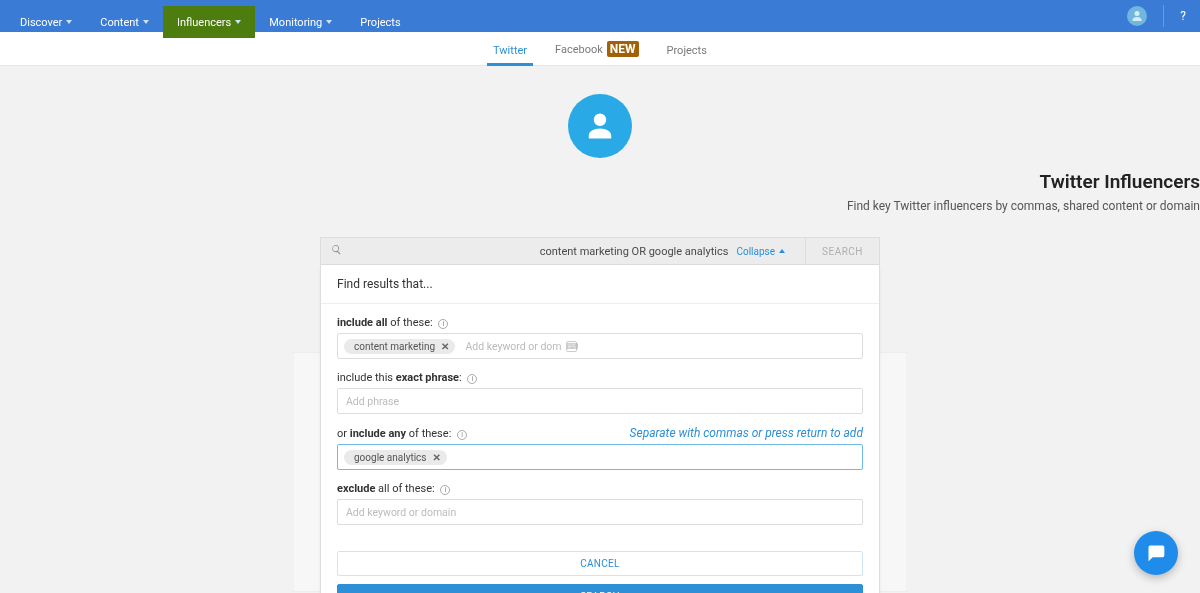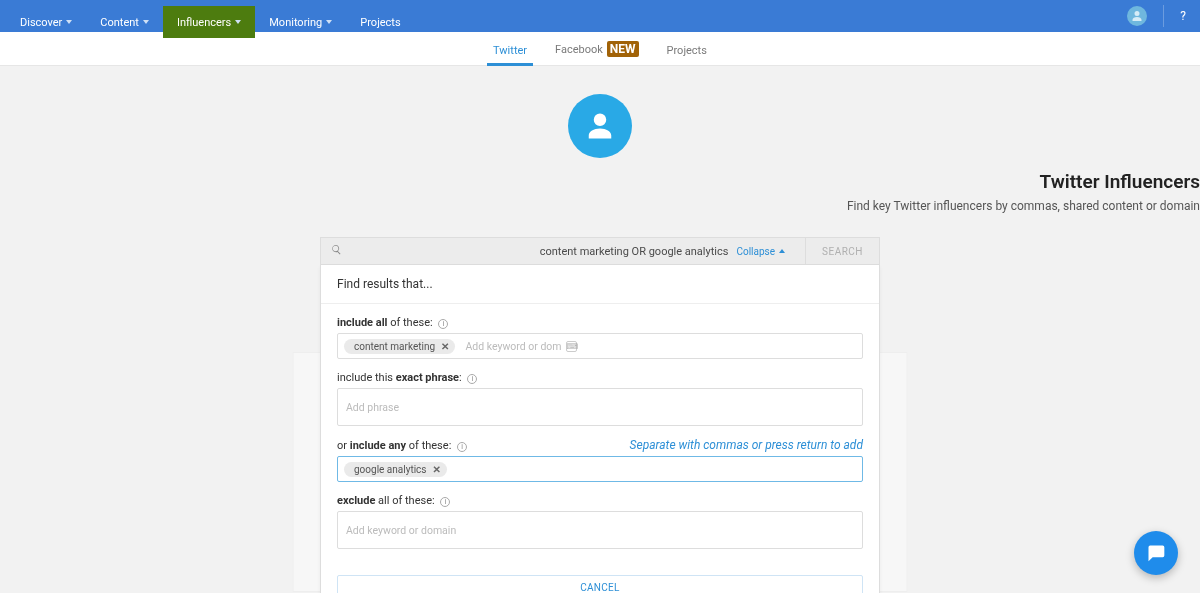--- a/index.html
+++ b/index.html
@@ -57,21 +57,21 @@
   .field-label { font-size:11px; color:#333; }
   .field-label b{ font-weight:700; }
   .info-i { display:inline-block; width:10px; height:10px; border:1px solid #aaa; border-radius:50%; color:#888; font-size:7px; line-height:9px; text-align:center; margin-left:3px; }
   .hint-right { font-size:12px; color:#2d8fd6; font-style:italic; }
   .tag-input { border:1px solid #ddd; border-radius:2px; min-height:26px; display:flex; align-items:center; flex-wrap:wrap; gap:6px; padding:3px 6px; }
   .tag-input.focused { border-color:#6fb9e6; }
   .tag { background:#eaeaea; border-radius:10px; padding:2px 6px 2px 10px; font-size:10px; color:#555; display:flex; align-items:center; gap:6px; }
   .tag-x { cursor:pointer; color:#666; font-size:10px; font-weight:bold; }
   .tag-placeholder { color:#bbb; font-size:10.5px; padding-left:4px; display:flex; align-items:center; gap:4px;}
   .kb-icon { display:inline-block; border:1px solid #ccc; border-radius:2px; width:11px; height:11px; font-size:8px; line-height:10px; text-align:center; color:#aaa;}
-  .plain-input { border:1px solid #ddd; border-radius:2px; height:38px; width:100%; font-size:10.5px; color:#333; padding:5px 8px; }
+  .plain-input { border:1px solid #ddd; border-radius:2px; height:26px; width:100%; font-size:10.5px; color:#333; padding:5px 8px; }
   .plain-input::placeholder{ color:#bbb; }
 
   .builder-foot { display:flex; justify-content:flex-end; gap:8px; padding:10px 16px 14px;flex-direction:column; }
   .btn { font-size:10px; padding:6px 14px; border-radius:2px; cursor:pointer; letter-spacing:.3px;}
   .btn-cancel { background:#fff; border:1px solid #cfe4f5; color:#2d8fd6; }
   .btn-search { background:#2d8fd6; border:1px solid #2d8fd6; color:#fff; }
 
   
   .bg-card { position:absolute; left:50%; transform:translateX(-50%); top:352px; width:615px; height:240px; background:#f7f7f7; border:1px solid #eee; z-index:0; }
 

